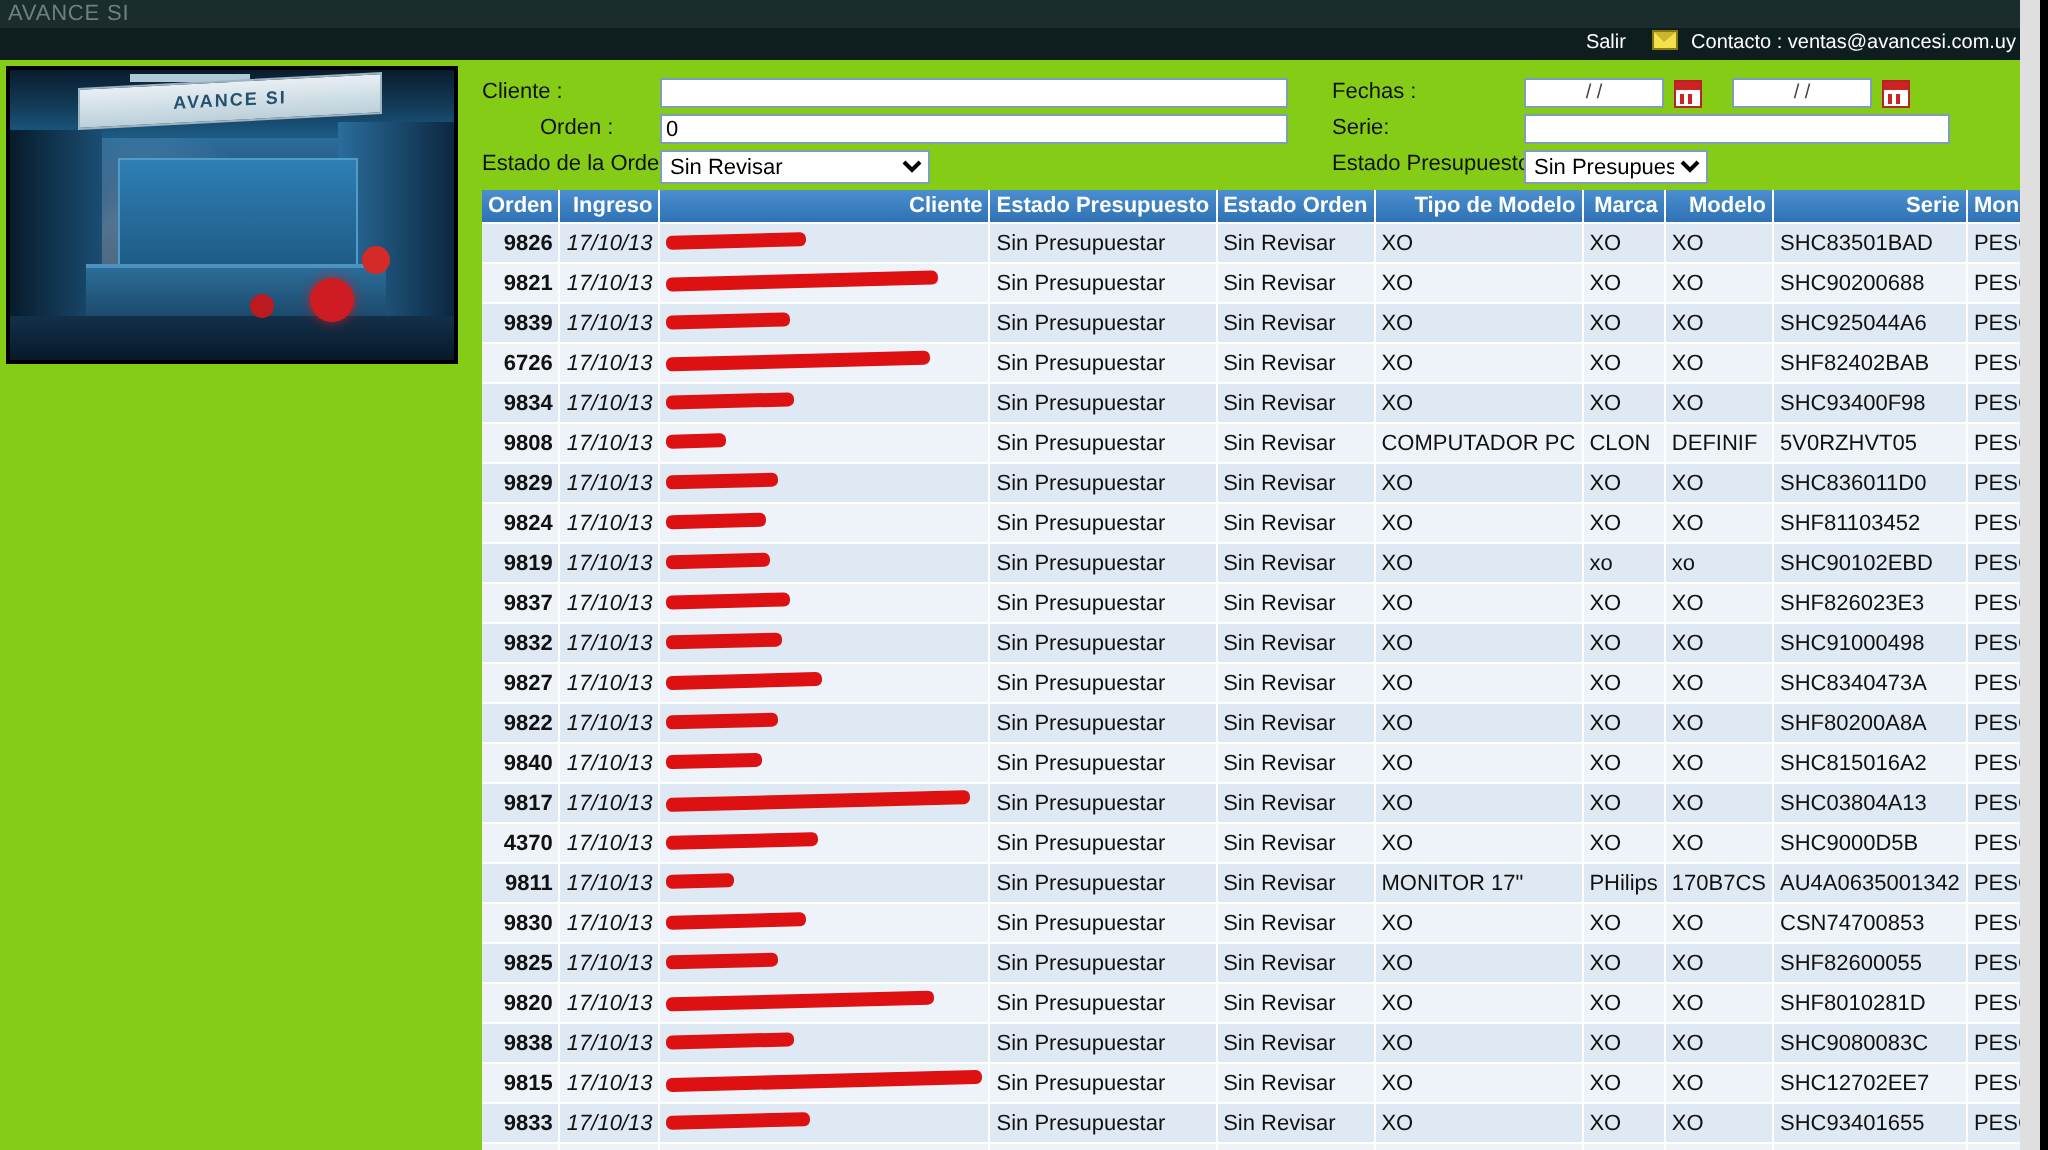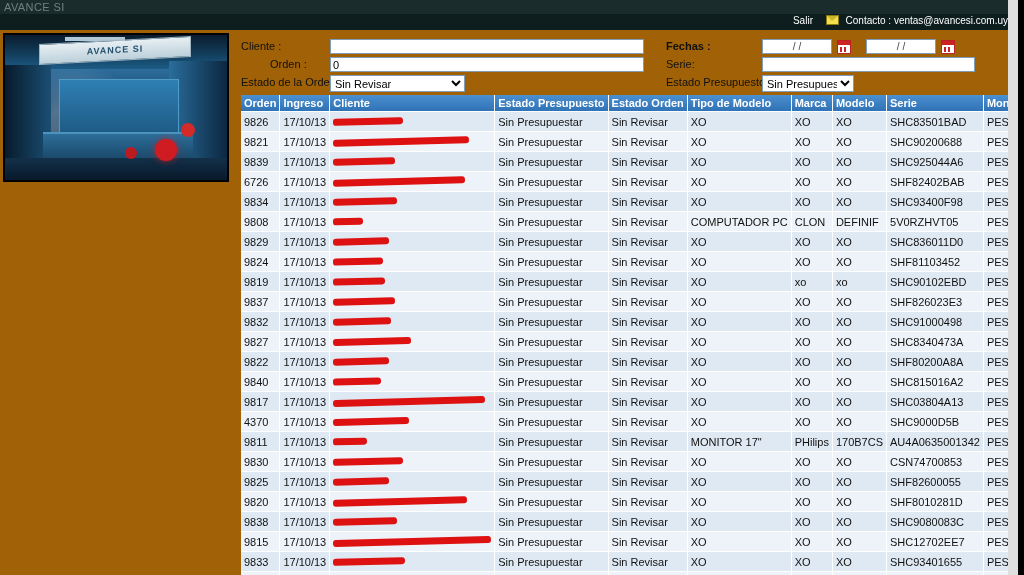--- a/index.html
+++ b/index.html
@@ -12,23 +12,23 @@
     height: 575px;
     overflow: hidden;
     font-family: "Liberation Sans", sans-serif;
     font-size: 11px;
     color: #000;
   }
   .app {
     position: relative;
     width: 1024px;
     height: 575px;
-    background: #a16207;
+    background: #84cc16;
     box-sizing: border-box;
-    border-right: 6px solid #000000;
+    border-right: 4px solid #000000;
   }
   
   .topbar {
     position: absolute;
     left: 0; top: 0;
     width: 1014px;
     height: 14px;
     background: #1b2c2c;
   }
   .topbar-title {
@@ -240,36 +240,36 @@
   table.grid thead th {
     background: #3d7fc1;
     background: linear-gradient(180deg, #4b8fd0 0%, #2f72b5 100%);
     color: #ffffff;
     font-weight: bold;
     font-size: 11px;
     height: 16px;
     padding: 0 3px;
     border-right: 1px solid #ffffff;
     border-bottom: 1px solid #ffffff;
-    text-align: left;
+    text-align: right;
     white-space: nowrap;
   }
   table.grid tbody td {
     height: 19px;
     padding: 0 3px;
     border-right: 1px solid #ffffff;
     border-bottom: 1px solid #ffffff;
     white-space: nowrap;
     color: #111;
     overflow: hidden;
   }
   tr.r-odd td { background: #dfe9f3; }
   tr.r-even td { background: #eef3f9; }
-  td.c-orden { color: #1a5fa8; font-weight: normal; text-align: left; }
-  td.c-ingreso { text-align: right; }
+  td.c-orden { color: #1a5fa8; font-weight: bold; text-align: right; }
+  td.c-ingreso { text-align: right; font-style: italic; }
   .redact {
     display: inline-block;
     height: 7px;
     background: #dd1111;
     border-radius: 3px;
     vertical-align: middle;
     position: relative;
     top: -1px;
   }
   .redact.tilt { transform: rotate(-1.5deg); }
@@ -328,21 +328,21 @@
     </div>
     <input class="finput" style="position: absolute; left: 92px; top: 21px; width: 314px;" value="0">
 
     <div class="frow" style="left:3px; top:40px;">
       <span class="flabel">Estado de la Orden :</span>
     </div>
     <select class="finput" style="position:absolute; left:92px; top:39px; width:135px;">
       <option>Sin Revisar</option>
     </select>
 
-    <div class="frow" style="left:428px; top:4px;font-weight:bold;">
+    <div class="frow" style="left:428px; top:4px;">
       <span class="flabel">Fechas :</span>
     </div>
     <div style="position:absolute; left:524px; top:3px;">
       <span class="datebox">/   /</span>
       <span class="cal-icon"></span>
     </div>
     <div style="position:absolute; left:628px; top:3px;">
       <span class="datebox">/   /</span>
       <span class="cal-icon"></span>
     </div>

